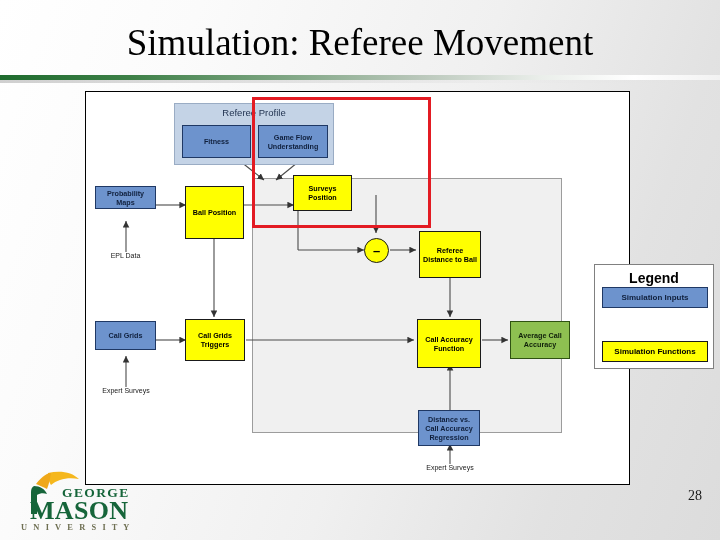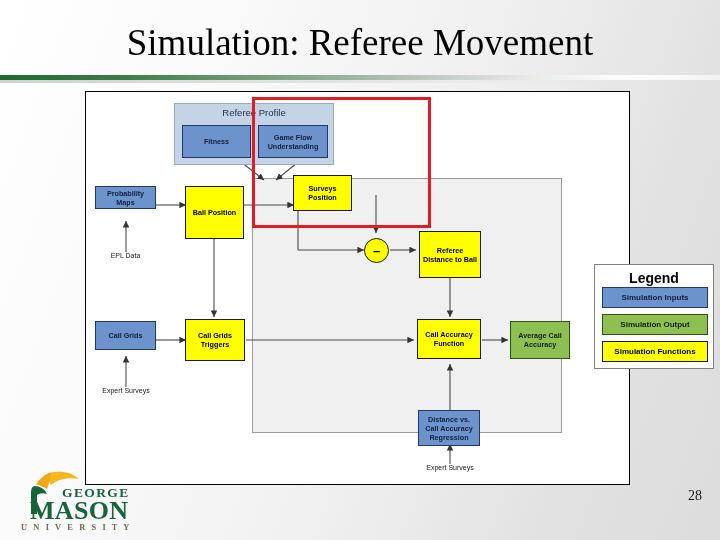--- a/index.html
+++ b/index.html
@@ -312,43 +312,40 @@
     </div>
 
     <div class="node yellow" style="left:333px; top:139px; width:62px; height:47px;">
       <span>Referee Distance to Ball</span>
     </div>
 
     <div class="node yellow" style="left:99px; top:227px; width:60px; height:42px;">
       <span>Call Grids Triggers</span>
     </div>
 
-    <div class="node yellow" style="left:331px; top:227px; width:64px; height:40px;">
+    <div class="node yellow" style="left:331px; top:227px; width:64px; height:49px;">
       <span>Call Accuracy Function</span>
     </div>
 
     <div class="node green" style="left:424px; top:229px; width:60px; height:38px;">
       <span>Average Call Accuracy</span>
     </div>
 
     <div class="node blue" style="left:332px; top:318px; width:62px; height:36px;">
       <span>Distance vs. Call Accuracy Regression</span>
     </div>
     <div class="caption" style="left:324px; top:372px; width:80px;">
       <span>Expert Surveys</span>
     </div>
 
     <div id="legend">
       <div id="legend-title">Legend</div>
       <div class="legend-item blue" style="top:22px;">
         <span>Simulation Inputs</span>
       </div>
-      <div class="legend-item green" style="top:49px;">
-        <span>Simulation Output</span>
-      </div>
       <div class="legend-item yellow" style="top:76px;">
         <span>Simulation Functions</span>
       </div>
     </div>
 
   </div>
 
   <div id="highlight"></div>
 
   <div id="logo">

